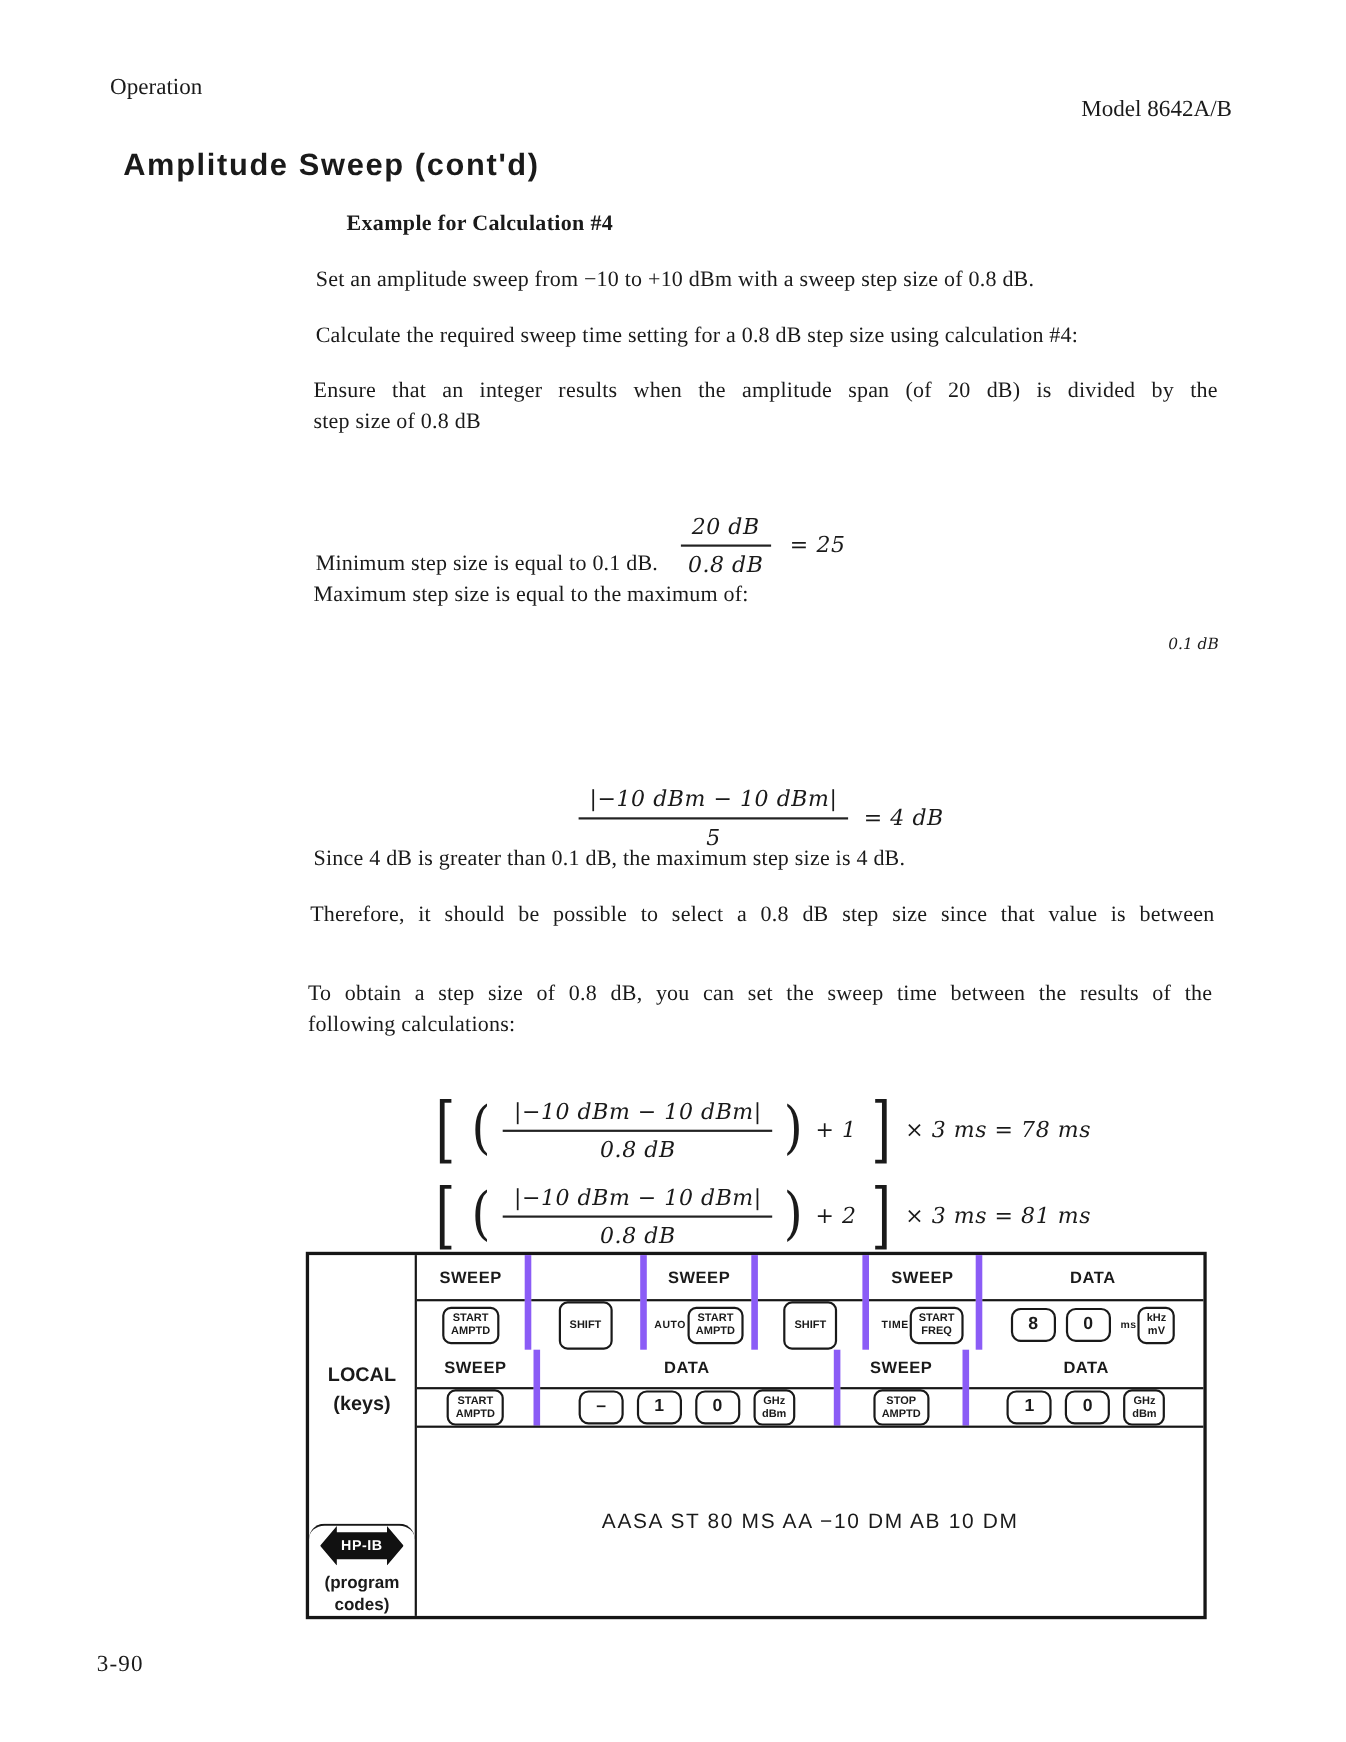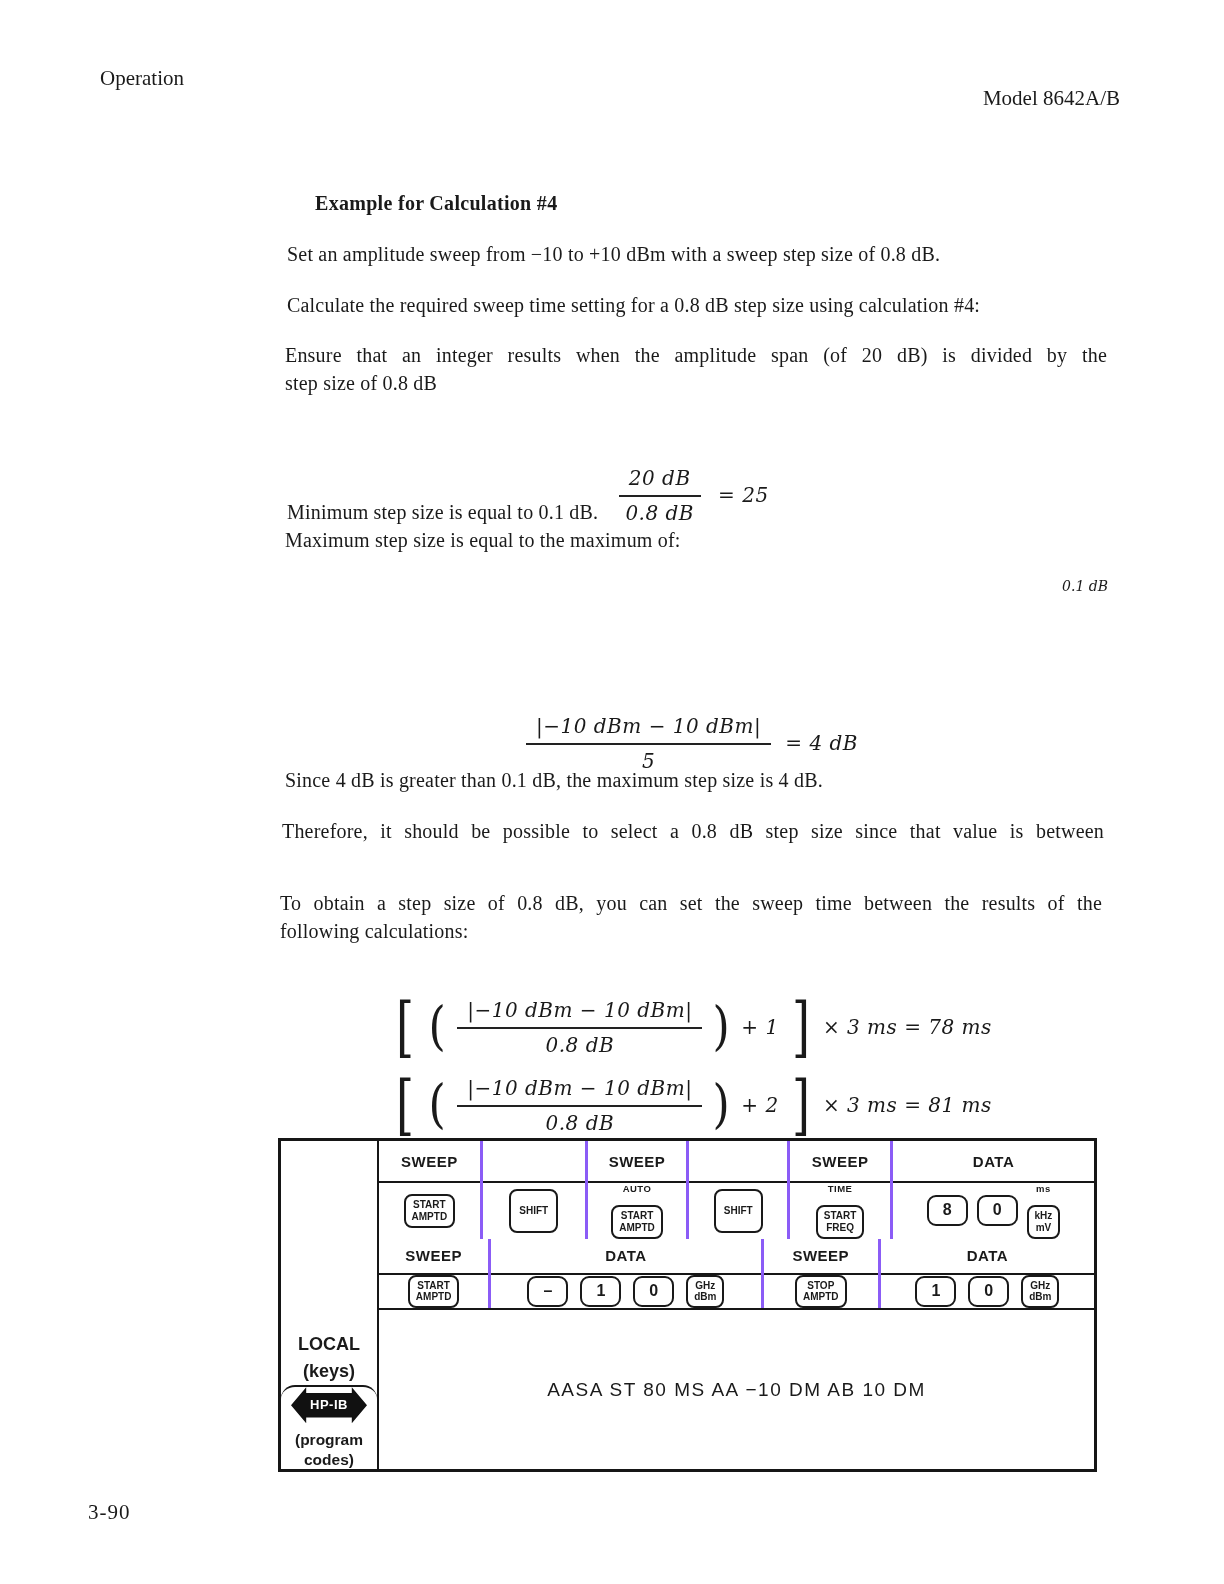--- a/index.html
+++ b/index.html
@@ -40,75 +40,76 @@
   .tail, .plus, .feq { white-space:nowrap; }
 
   
   .keytable {
     left:278px; top:1138px; width:819px; height:334px;
     border:3px solid #161616; display:flex; box-sizing:border-box;
     font-family:"Liberation Sans", sans-serif;
   }
   .t-left { width:96px; border-right:2px solid #161616; display:flex; flex-direction:column; }
   .local-cell {
-    height:256px; display:flex; flex-direction:column; justify-content:flex-end;
+    height:256px; display:flex; flex-direction:column; justify-content:center;
     align-items:center; font-weight:bold; font-size:18px; line-height:1.5;
   }
   .hpib-cell {
     flex:1; border-top:2px solid #161616; display:flex; flex-direction:column;
     justify-content:center; align-items:center; gap:7px;
     font-weight:bold; font-size:15.5px; line-height:1.25; text-align:center;border-radius:14px;
   }
   .hpib-badge {
     position:relative; width:76px; height:36px; background:#111;
     clip-path:polygon(0% 50%, 20% 0%, 20% 16%, 80% 16%, 80% 0%, 100% 50%, 80% 100%, 80% 84%, 20% 84%, 20% 100%);
     display:flex; align-items:center; justify-content:center;
   }
   .hpib-badge span { color:#fff; font-weight:bold; font-size:13px; letter-spacing:0.5px; }
 
   .t-right { flex:1; display:flex; flex-direction:column; }
   .rowgrp { display:flex; }
-  .col { display:flex; flex-direction:column; border-right:3px solid #8b5cf6; box-sizing:border-box; }
+  .col { display:flex; flex-direction:column; border-right:6px solid #8b5cf6; box-sizing:border-box; }
   .col:last-child { border-right:none; }
   .hdrcell {
     border-bottom:2px solid #161616; display:flex; align-items:center;
     justify-content:center; font-weight:bold; font-size:15px; letter-spacing:0.5px;
   }
   .grp-upper .hdrcell { height:40px; }
   .grp-lower .hdrcell { height:34px; }
   .keyarea { flex:1; display:flex; align-items:center; justify-content:center; gap:9px; }
   .grp-upper .keyarea { height:79px; }
   .grp-lower .keyarea { height:80px; }
   .grp-lower { border-top:0; }
   .grp-upper .col { }
   .progrow {
     flex:1; border-top:2px solid #161616; display:flex; align-items:center;
     justify-content:center; font-size:19px; letter-spacing:1.5px;
   }
 
-  .kw { display:flex; flex-direction:column; align-items:center; gap:11px; }
+  .kw { display:flex; flex-direction:row; align-items:center; gap:1px; }
   .modlabel { font-size:9.5px; font-weight:bold; letter-spacing:0.5px; height:11px; }
   .kc {
     border:2px solid #191919; border-radius:8px; background:#fff;
     display:inline-flex; flex-direction:column; align-items:center; justify-content:center;
     font-weight:bold; font-size:10px; line-height:1.18; padding:3px 6px; min-width:32px;
     box-sizing:border-box; text-align:center;
   }
   .kc.digit { font-size:16px; padding:4px 14px; border-radius:9px; }
   .kc.shiftkey { padding:14px 8px; }
   .pagenum { font-size:21px; letter-spacing:1px; }
 </style>
 </head>
 <body>
 
 <div class="page">
 
   <div class="abs hdr" style="left:100px; top:66px;">Operation</div>
   <div class="abs hdr" style="right:104px; top:86px;">Model 8642A/B</div>
 
+  <h1 class="abs title" style="left:112px; top:134px;">Amplitude Sweep (cont'd)</h1>
 
   <div class="abs example-heading" style="left:287px; top:192px;margin-left:28px;">Example for Calculation #4</div>
 
   <div class="abs para" style="left:287px; top:240px;">Set an amplitude sweep from −10 to +10 dBm with a sweep step size of 0.8 dB.</div>
   <div class="abs para" style="left:287px; top:291px;">Calculate the required sweep time setting for a 0.8 dB step size using calculation #4:</div>
   <div class="abs para" style="left:285px; top:341px;">
     <div class="jline">Ensure that an integer results when the amplitude span (of 20 dB) is divided by the</div>
     <div>step size of 0.8 dB</div>
   </div>
 

